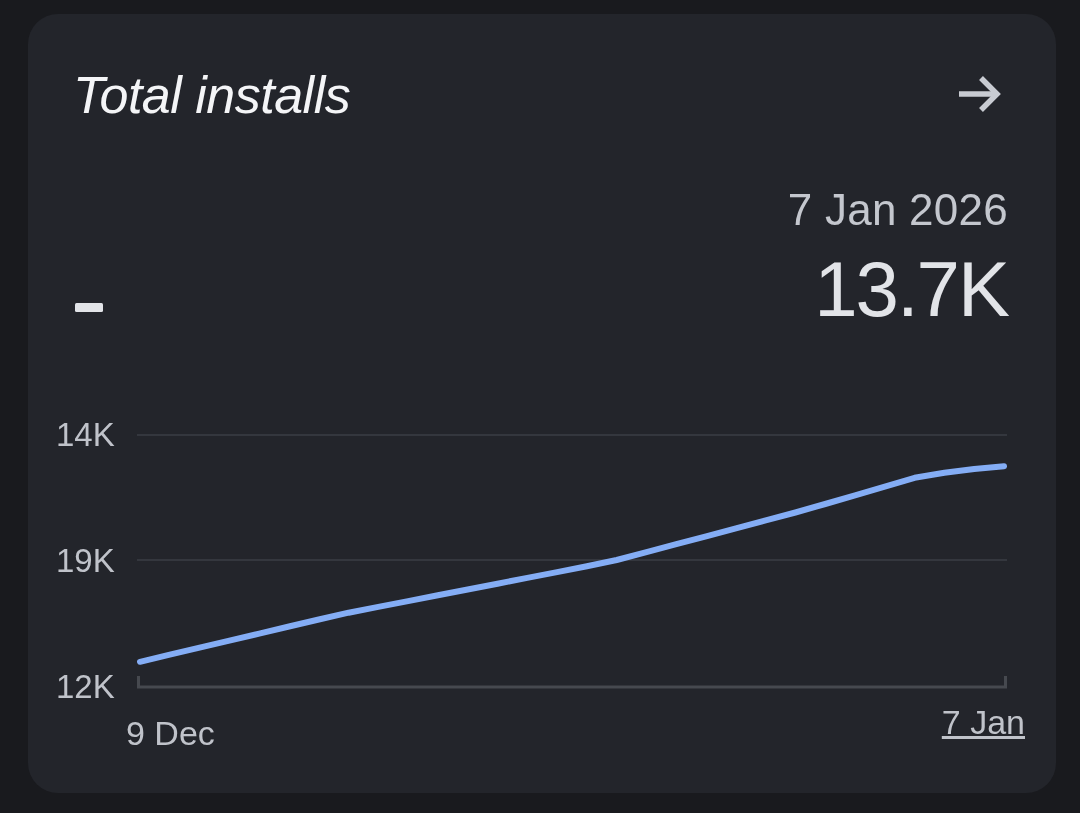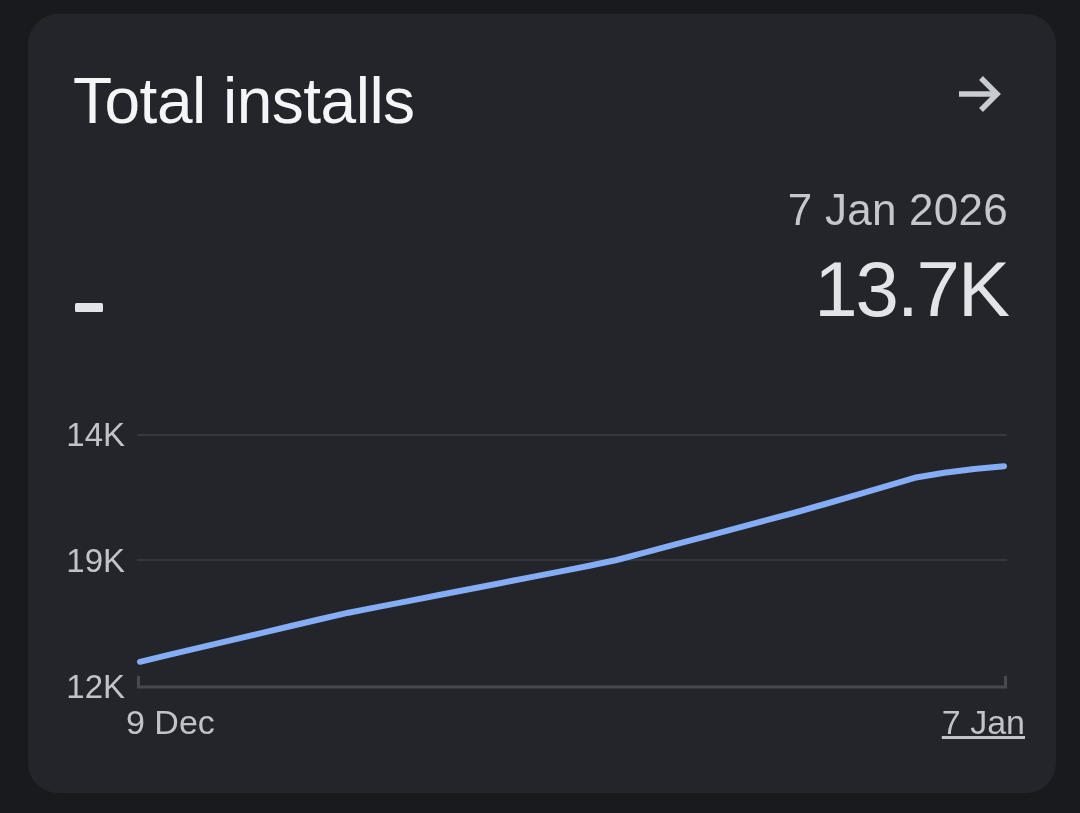--- a/index.html
+++ b/index.html
@@ -16,22 +16,22 @@
   }
   .card{
     position:relative;
     margin:14px 0 0 28px;
     width:1028px;height:779px;
     background:var(--card-bg);
     border-radius:30px;
   }
   .card-title{
     position:absolute;left:45px;top:55px;
-    font-size:64px;line-height:1;font-weight:500;letter-spacing:-0.5px;
-    color:var(--title);white-space:nowrap;
+    font-size:52px;line-height:1;font-weight:500;letter-spacing:-0.5px;
+    color:var(--title);white-space:nowrap;font-style:italic;
   }
   .nav-btn{
     position:absolute;top:60px;right:52px;
     width:48px;height:40px;
     background:none;border:none;padding:0;cursor:pointer;
   }
   .nav-btn svg{display:block;width:48px;height:40px;}
   .arrow-stroke{stroke:var(--arrow);stroke-width:5.5;fill:none;}
   .period-label{
     position:absolute;left:45px;top:174px;
@@ -50,34 +50,34 @@
   }
   .current-value{
     position:absolute;right:48px;top:236px;
     font-size:78px;line-height:1;font-weight:400;letter-spacing:-2px;
     color:var(--value);text-align:right;white-space:nowrap;
   }
   .chart{position:absolute;left:0;top:0;width:100%;height:100%;}
   .y-label{
     position:absolute;left:28px;width:69px;height:33px;
     font-size:33px;line-height:33px;color:var(--axis-label);
-    text-align:right;white-space:nowrap;
+    text-align:left;white-space:nowrap;
   }
   .y-label.t14{top:404px;}
   .y-label.t13{top:530px;}
   .y-label.t12{top:656px;}
   .chart-svg{position:absolute;left:109px;top:410px;display:block;}
   .grid{stroke:var(--gridline);stroke-width:2;}
   .axis{stroke:var(--baseline);stroke-width:3;}
   .trend{stroke:var(--line);stroke-width:6;fill:none;stroke-linejoin:round;stroke-linecap:round;}
   .x-label{
     position:absolute;top:691px;
     font-size:34px;line-height:1;color:var(--axis-label);white-space:nowrap;
   }
-  .x-label.start{left:98px;}
+  .x-label.start{left:98px;margin-top:11px;}
   .x-label.end{right:31px;text-align:right;text-decoration:underline;}
 </style>
 </head>
 <body>
 
 <div class="card">
 
   <h1 class="card-title">Total installs</h1>
 
   <button class="nav-btn">

